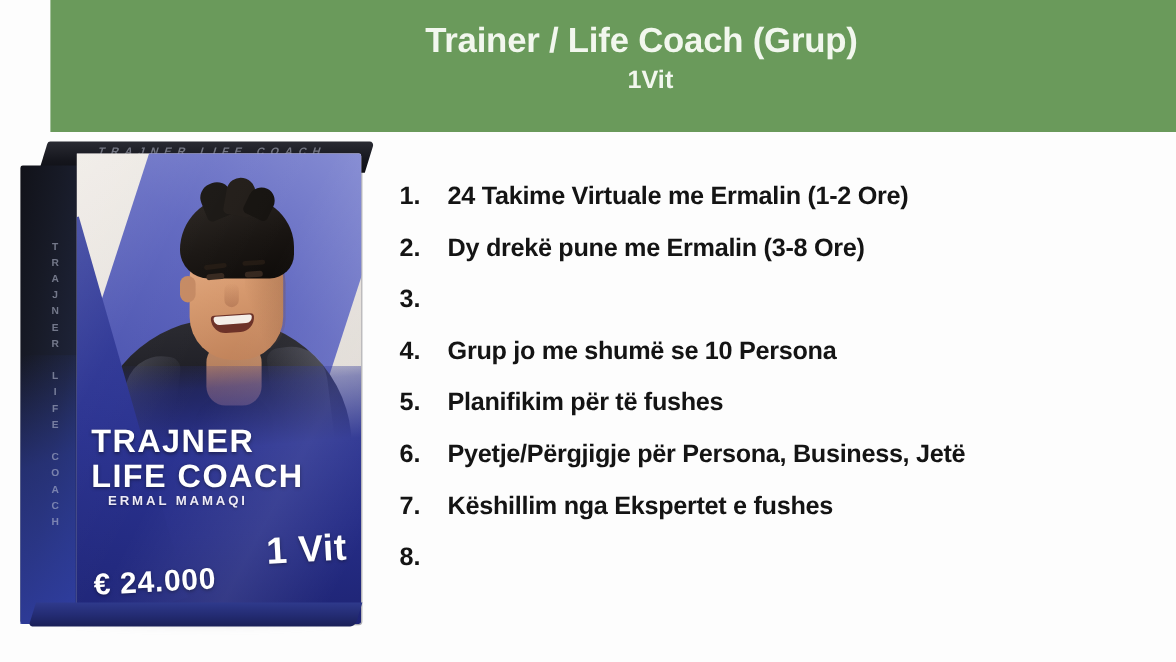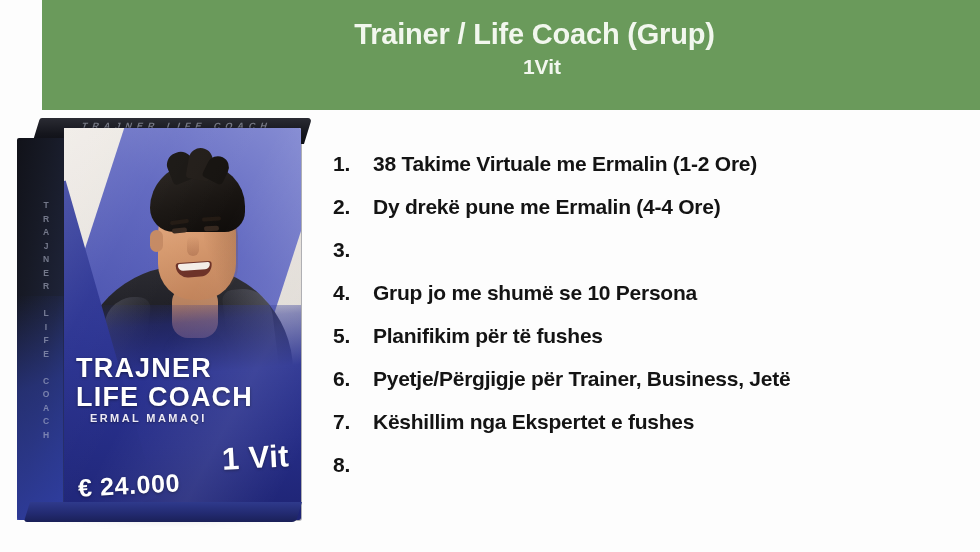--- a/index.html
+++ b/index.html
@@ -455,40 +455,40 @@
 
       <div id="front-gloss"></div>
     </div>
 
     <div id="box-bottom-face"></div>
   </div>
 
   <div id="feature-list">
     <div class="feature-row">
       <span class="feature-num">1.</span>
-      <span class="feature-text">38 Takime Virtuale me Ermalin (1-2 Ore)</span>
+      <span class="feature-text">24 Takime Virtuale me Ermalin (1-2 Ore)</span>
     </div>
     <div class="feature-row">
       <span class="feature-num">2.</span>
-      <span class="feature-text">Dy drekë pune me Ermalin (4-4 Ore)</span>
+      <span class="feature-text">Dy drekë pune me Ermalin (3-8 Ore)</span>
     </div>
     <div class="feature-row">
       <span class="feature-num">3.</span>
     </div>
     <div class="feature-row">
       <span class="feature-num">4.</span>
       <span class="feature-text">Grup jo me shumë se 10 Persona</span>
     </div>
     <div class="feature-row">
       <span class="feature-num">5.</span>
       <span class="feature-text">Planifikim për të fushes</span>
     </div>
     <div class="feature-row">
       <span class="feature-num">6.</span>
-      <span class="feature-text">Pyetje/Përgjigje për Trainer, Business, Jetë</span>
+      <span class="feature-text">Pyetje/Përgjigje për Persona, Business, Jetë</span>
     </div>
     <div class="feature-row">
       <span class="feature-num">7.</span>
       <span class="feature-text">Këshillim nga Ekspertet e fushes</span>
     </div>
     <div class="feature-row">
       <span class="feature-num">8.</span>
     </div>
   </div>
 

